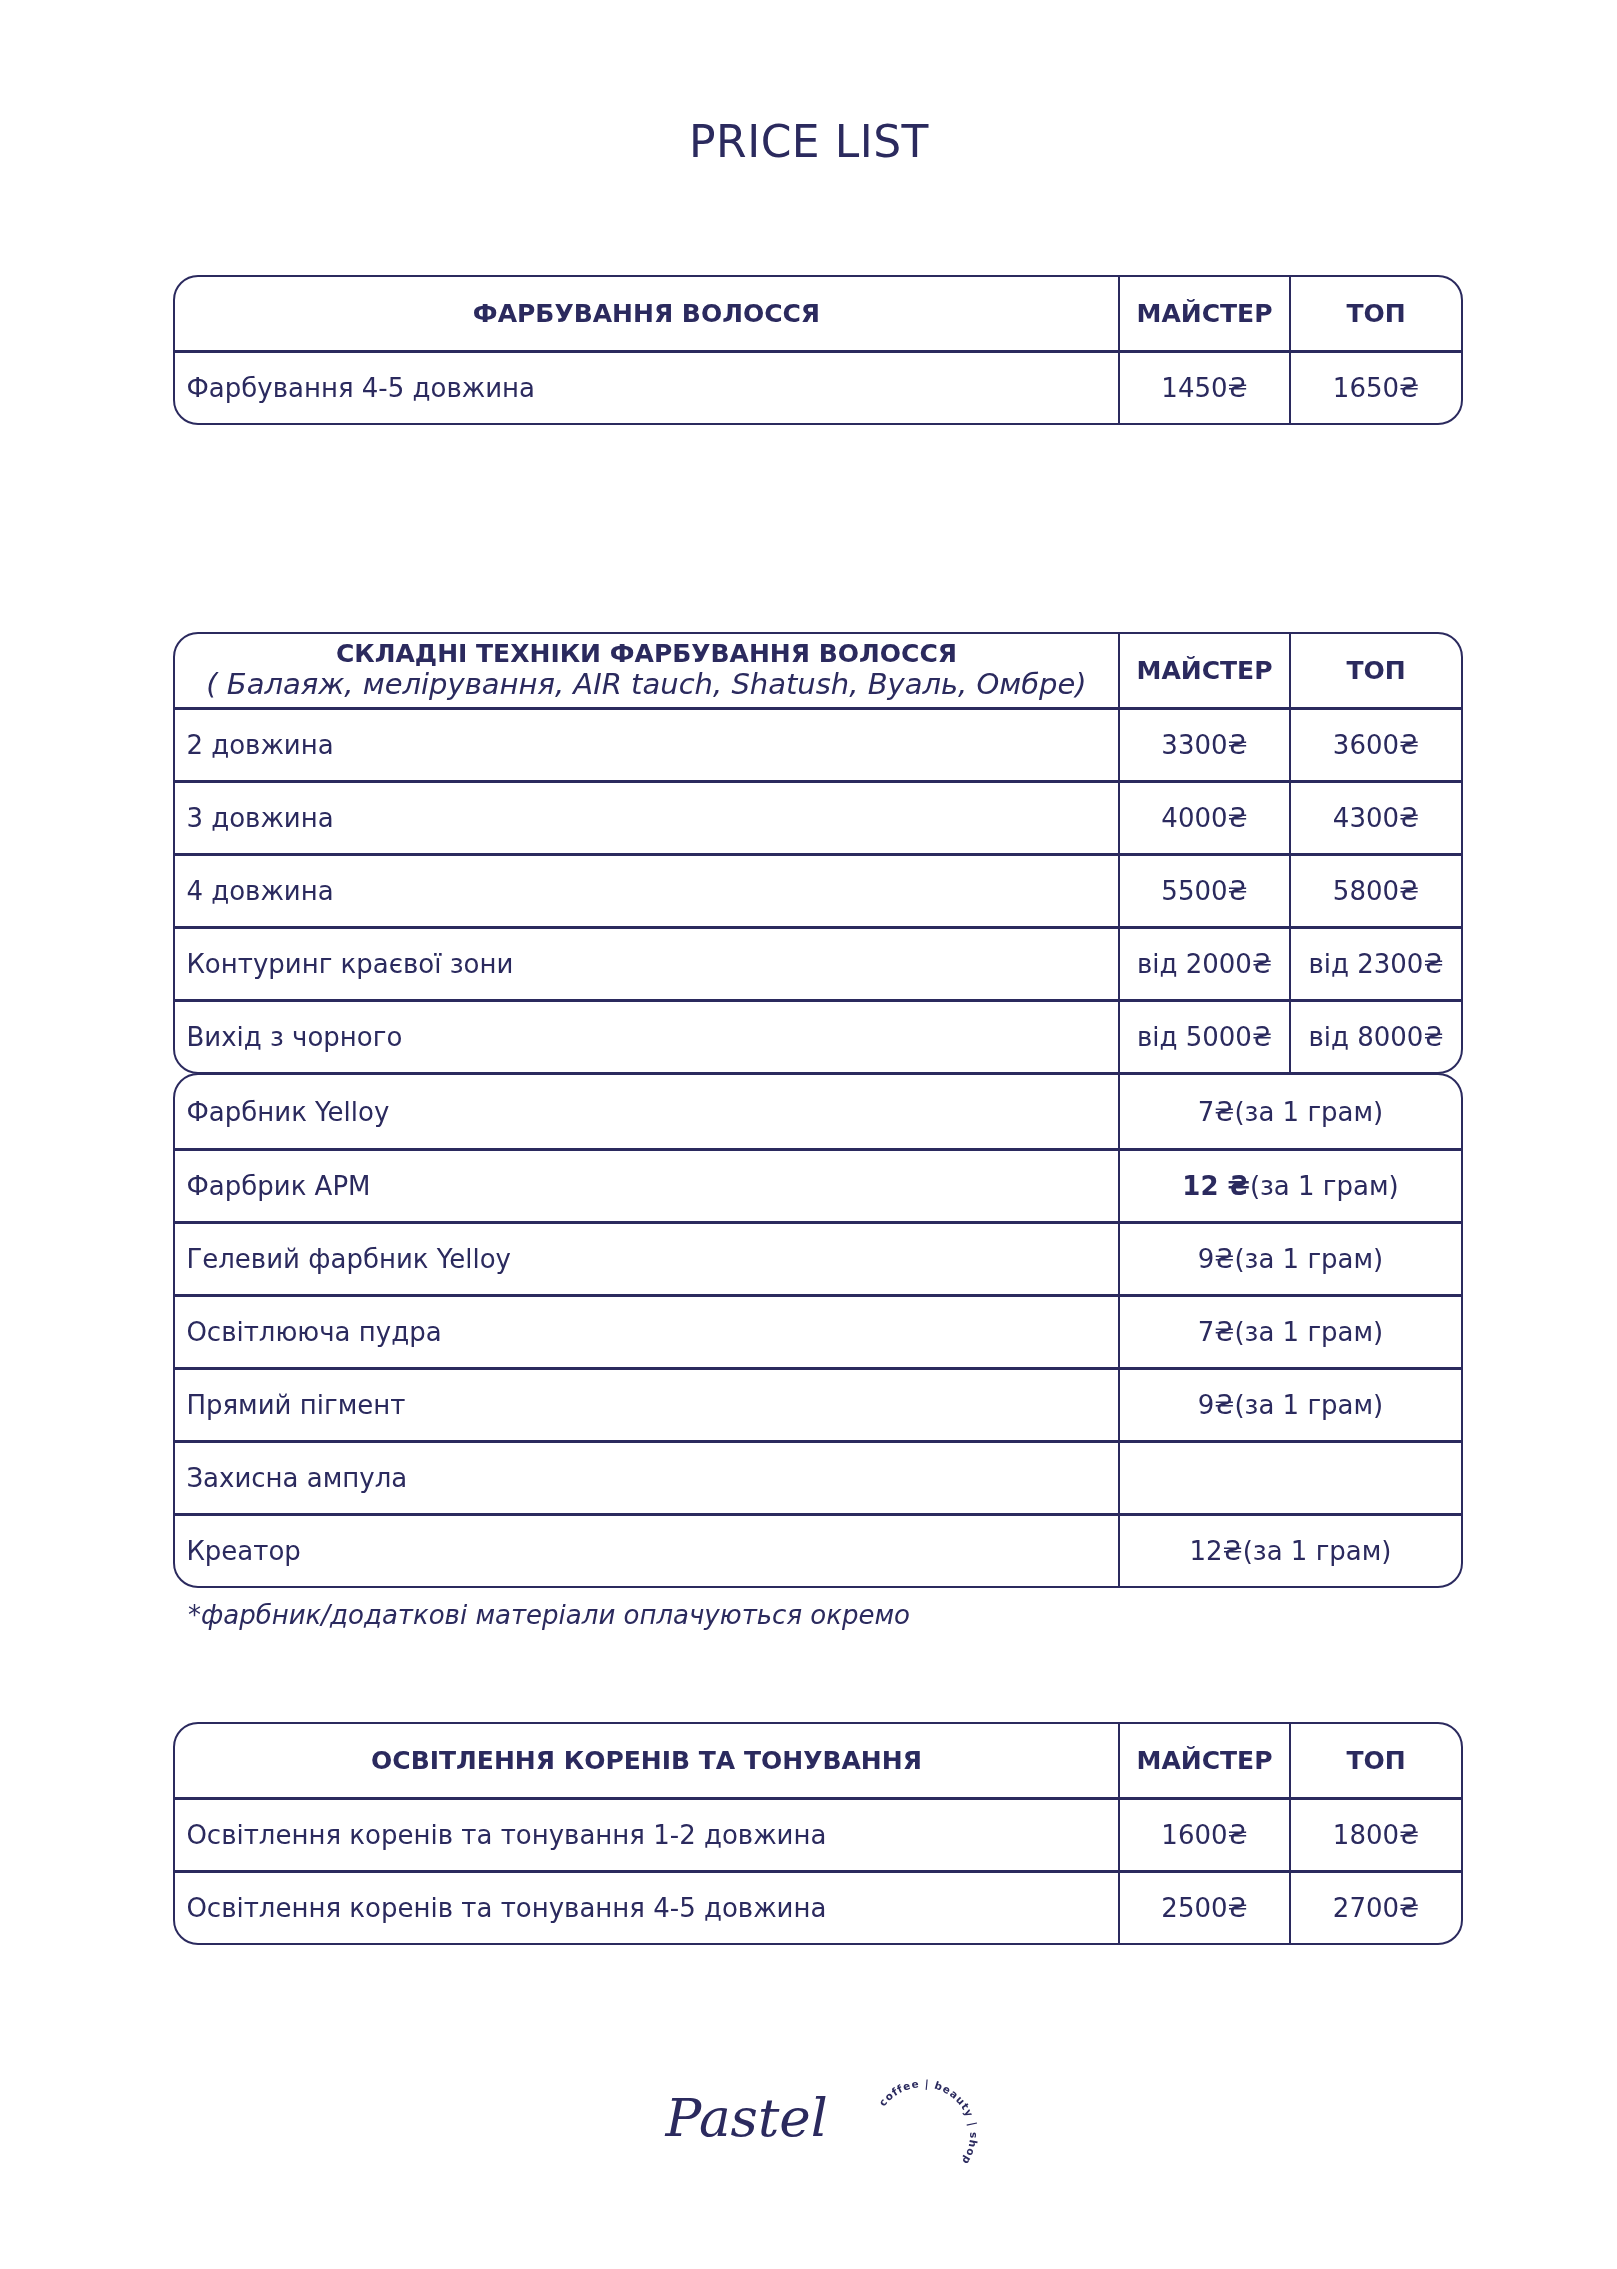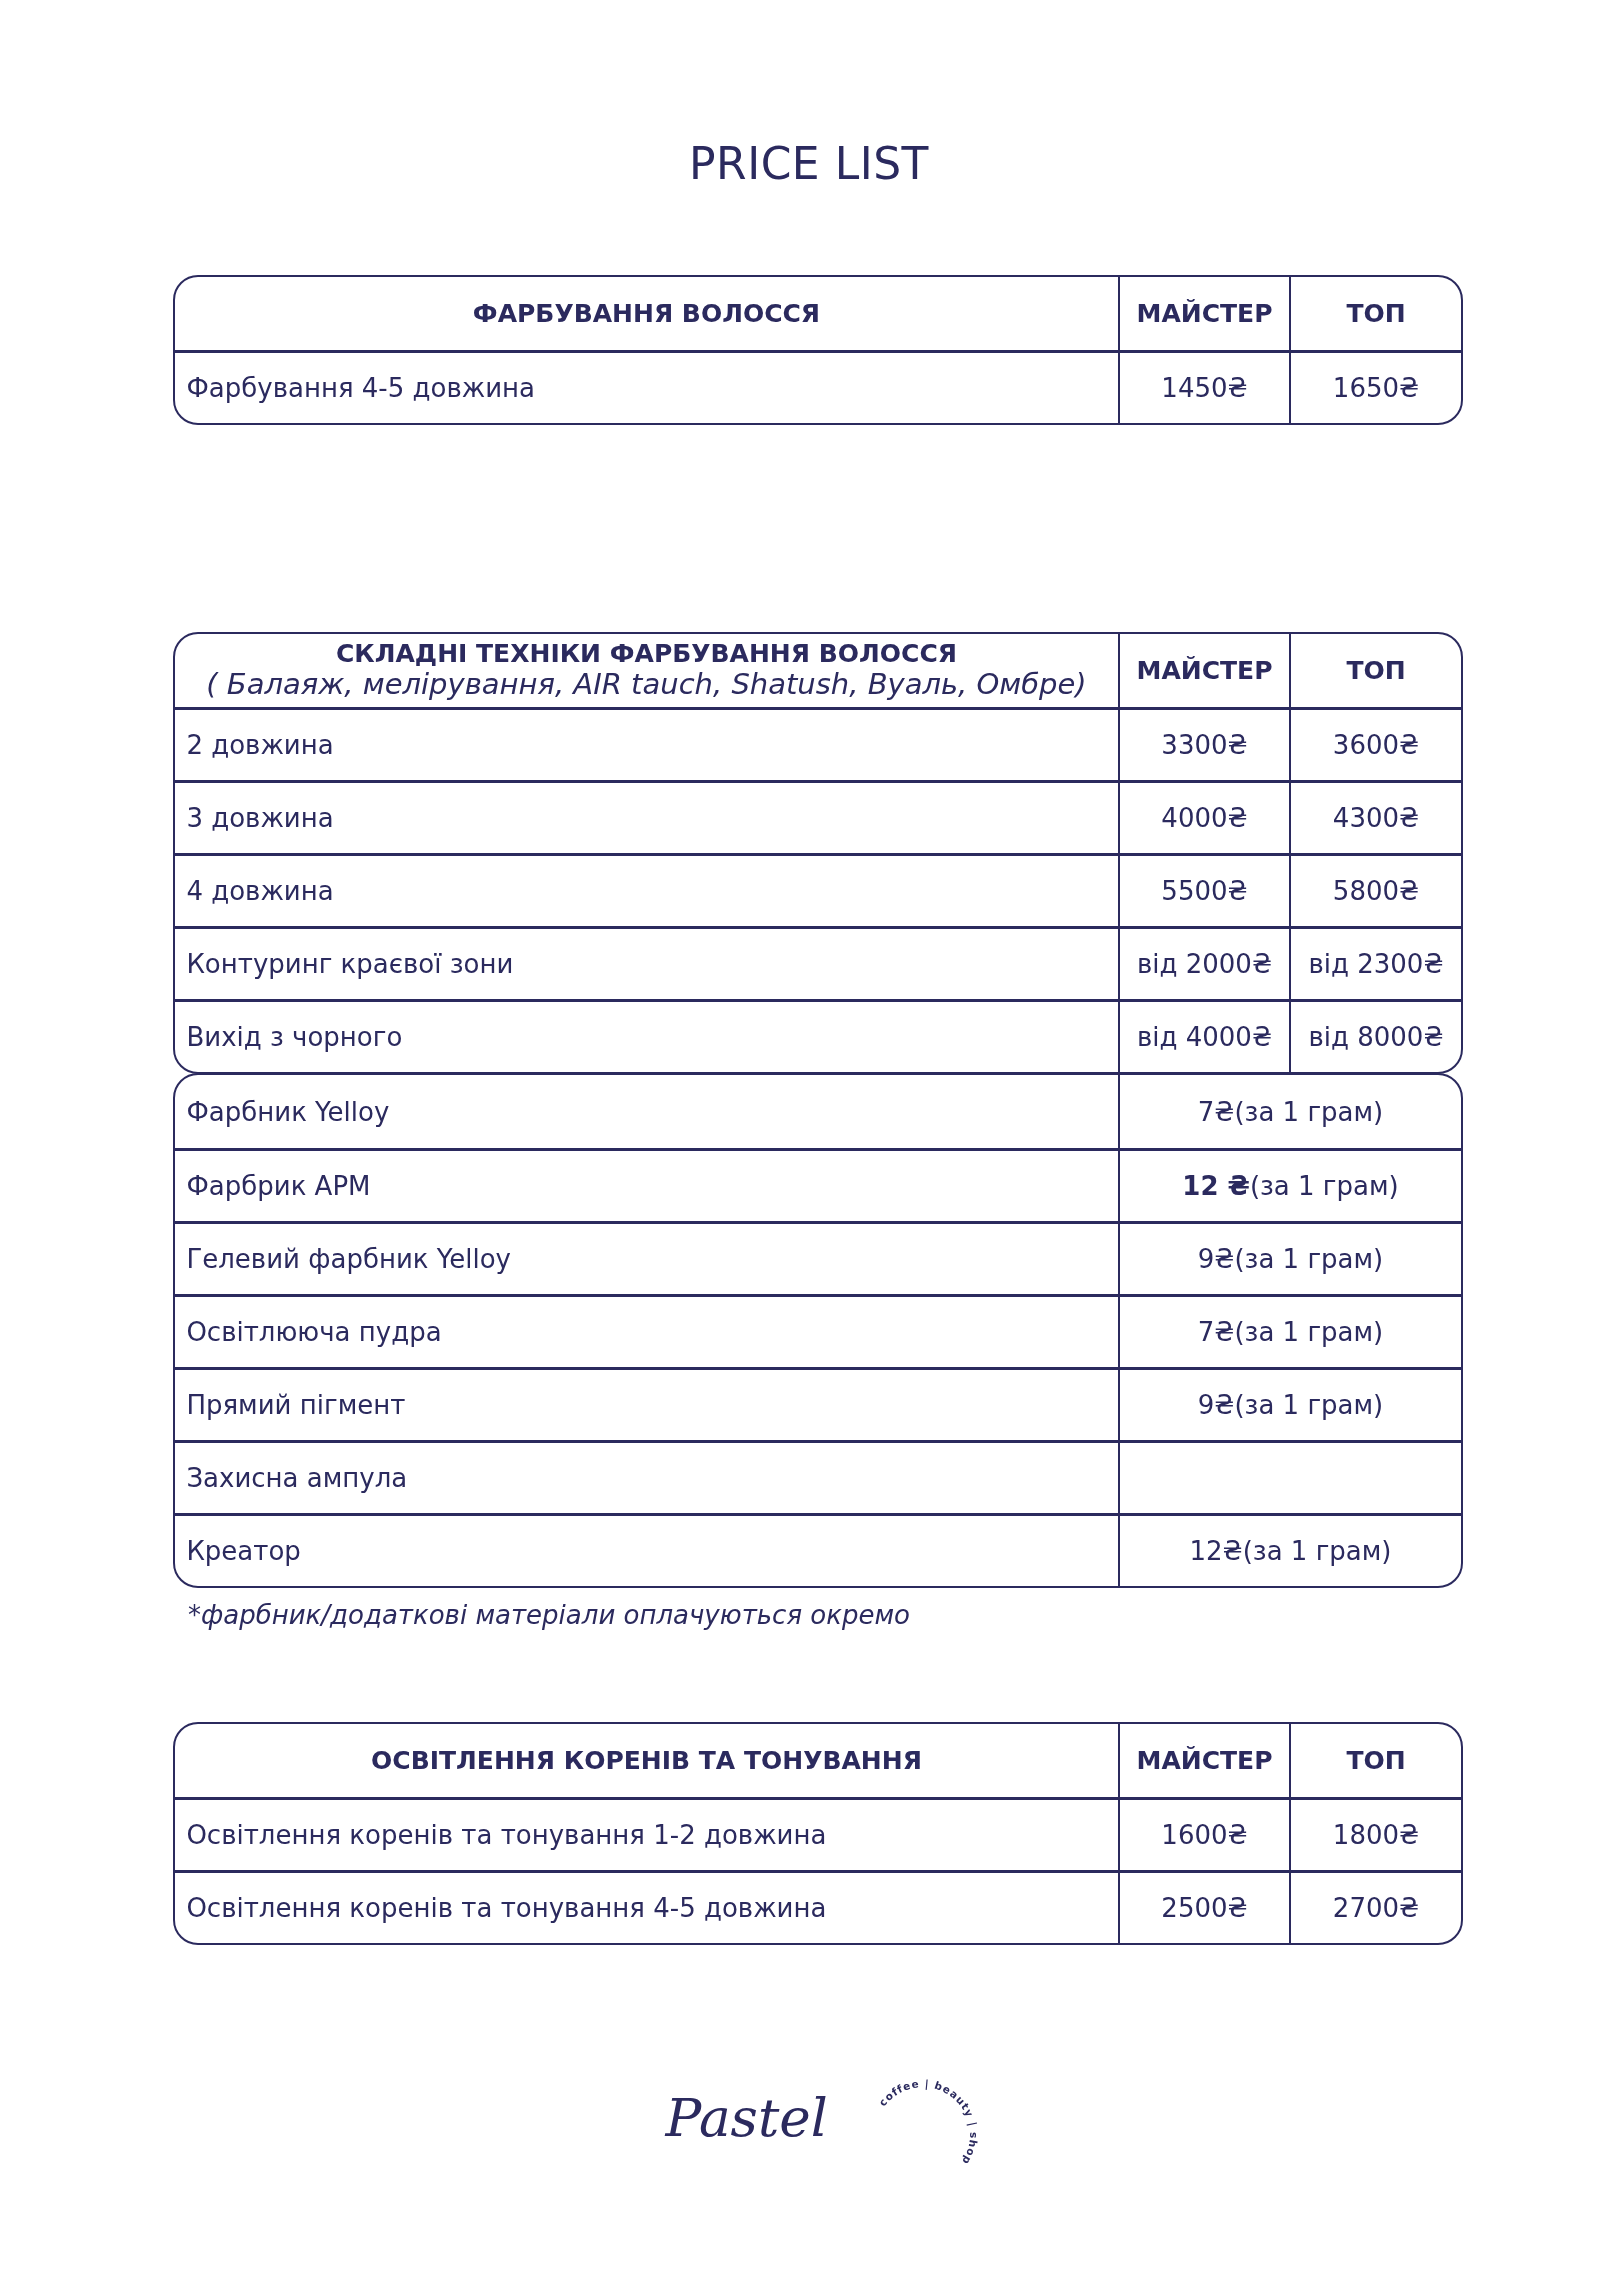--- a/index.html
+++ b/index.html
@@ -2,21 +2,21 @@
 <html style="font-size:15px"><head>
 <meta charset="utf-8">
 <style>
   html, body { margin: 0; padding: 0; background: #ffffff; }
   body {
     width: 1618px; height: 2269px; position: relative; overflow: hidden;
     font-family: "DejaVu Sans", sans-serif; color: #2b2a5e;
   }
   .title {
     position: absolute; top: 116px; left: 0; width: 100%; text-align: center;
-    font-size: 44px; letter-spacing: 0.5px; font-weight: normal; margin-top: 22px;
+    font-size: 44px; letter-spacing: 0.5px; font-weight: normal;
   }
   .tbl {
     position: absolute; left: 173px; width: 1290px; box-sizing: border-box;
     border: 2.9px solid #2b2a5e; border-radius: 25px; overflow: hidden;
   }
   .row { display: flex; height: 73px; box-sizing: border-box; border-top: 3.8px solid #2b2a5e; }
   .row:first-child { border-top: none; }
   .cell { display: flex; align-items: center; box-sizing: border-box; font-size: 26px; }
   .c-name { width: 945px; padding-left: 11.4px; border-right: 2.9px solid #2b2a5e; }
   .c-m { width: 171px; justify-content: center; border-right: 2.9px solid #2b2a5e; }
@@ -76,21 +76,21 @@
     <div class="cell c-m">5500₴</div>
     <div class="cell c-t">5800₴</div>
   </div>
   <div class="row">
     <div class="cell c-name">Контуринг краєвої зони</div>
     <div class="cell c-m">від 2000₴</div>
     <div class="cell c-t">від 2300₴</div>
   </div>
   <div class="row">
     <div class="cell c-name">Вихід з чорного</div>
-    <div class="cell c-m">від 4000₴</div>
+    <div class="cell c-m">від 5000₴</div>
     <div class="cell c-t">від 8000₴</div>
   </div>
 </div>
 
 <div class="tbl" style="top:1073px;">
   <div class="row">
     <div class="cell c-name">Фарбник Yelloy</div>
     <div class="cell c-span">
         <span>7₴</span>
         <span> (за 1 грам)</span>

